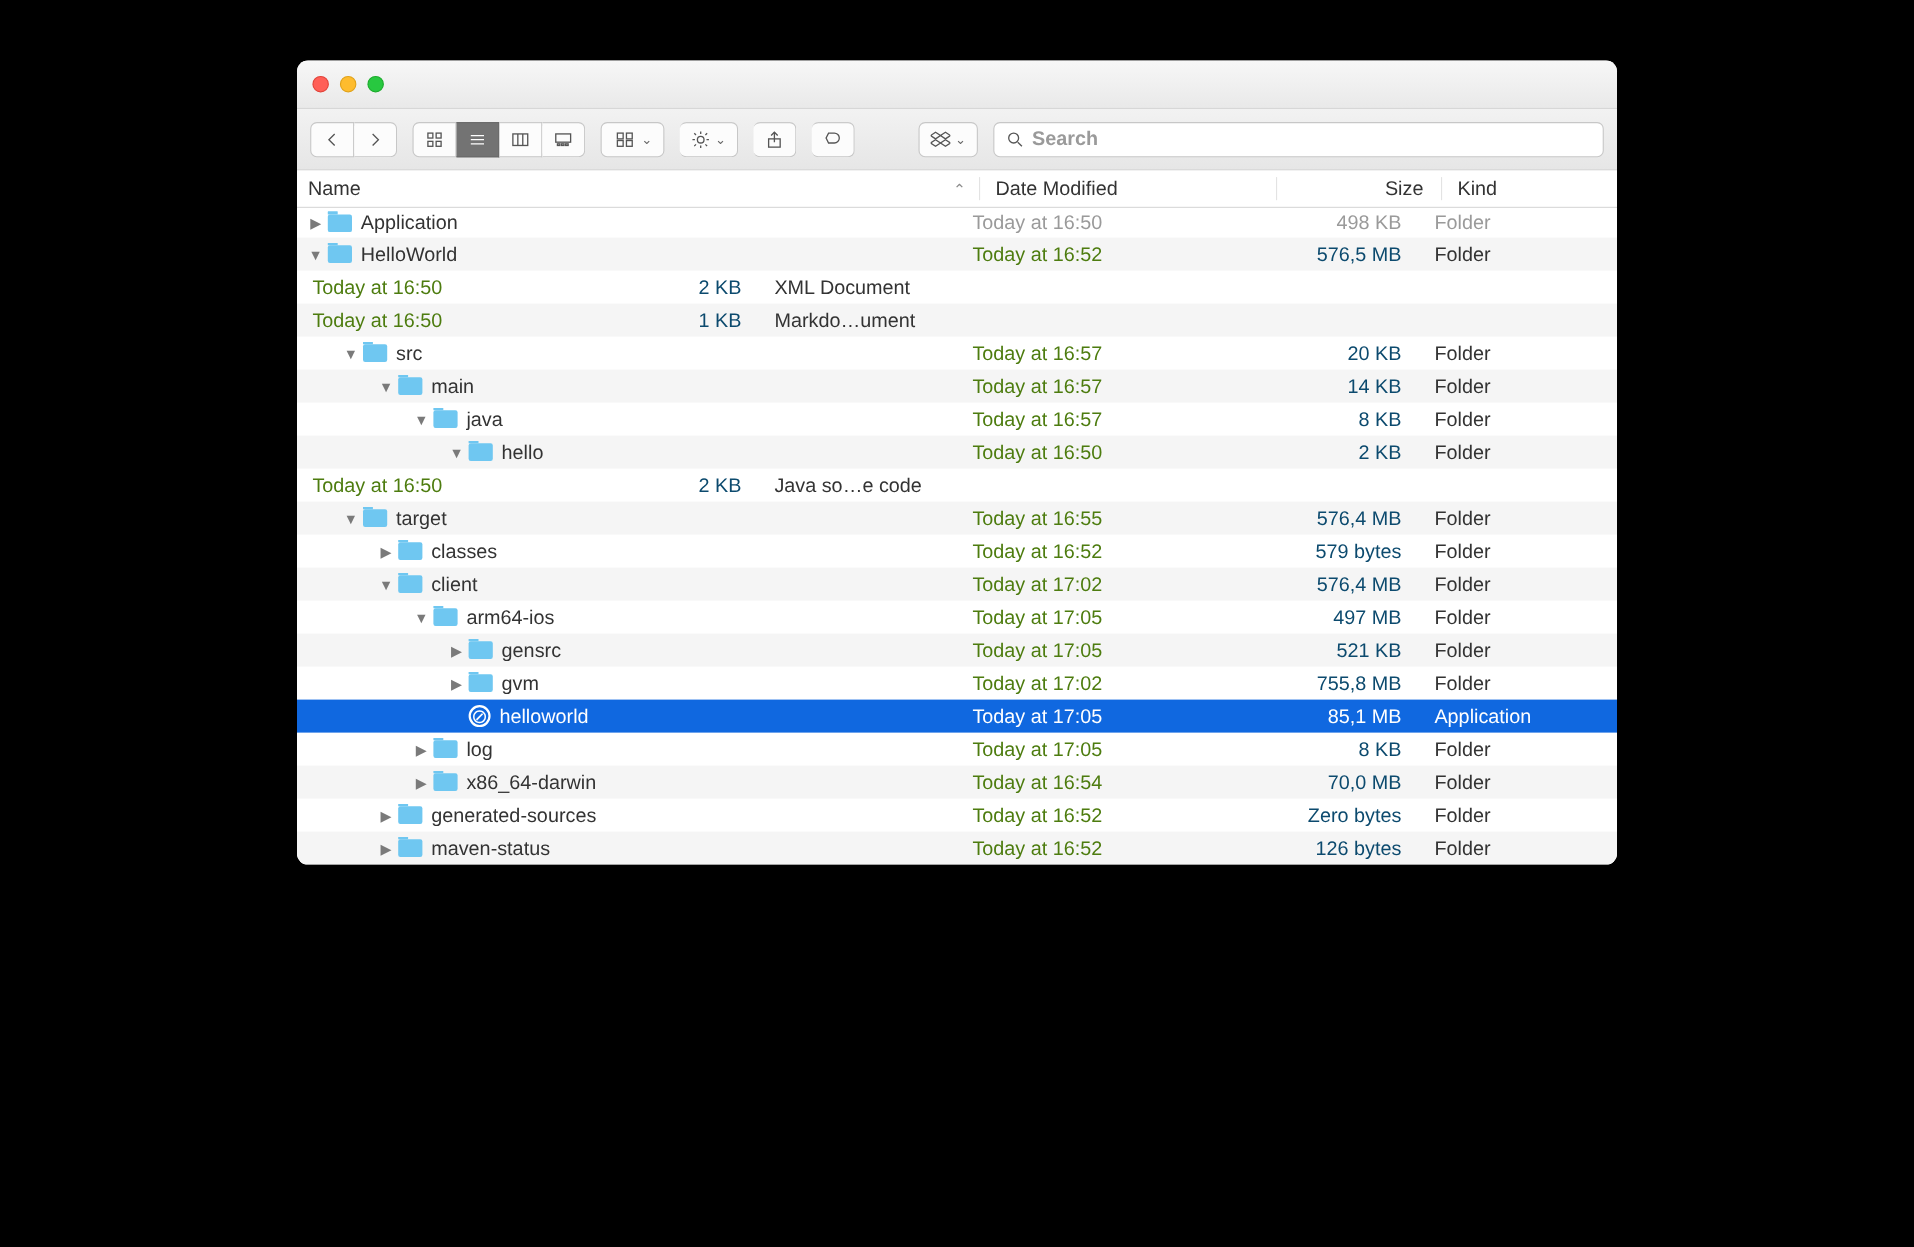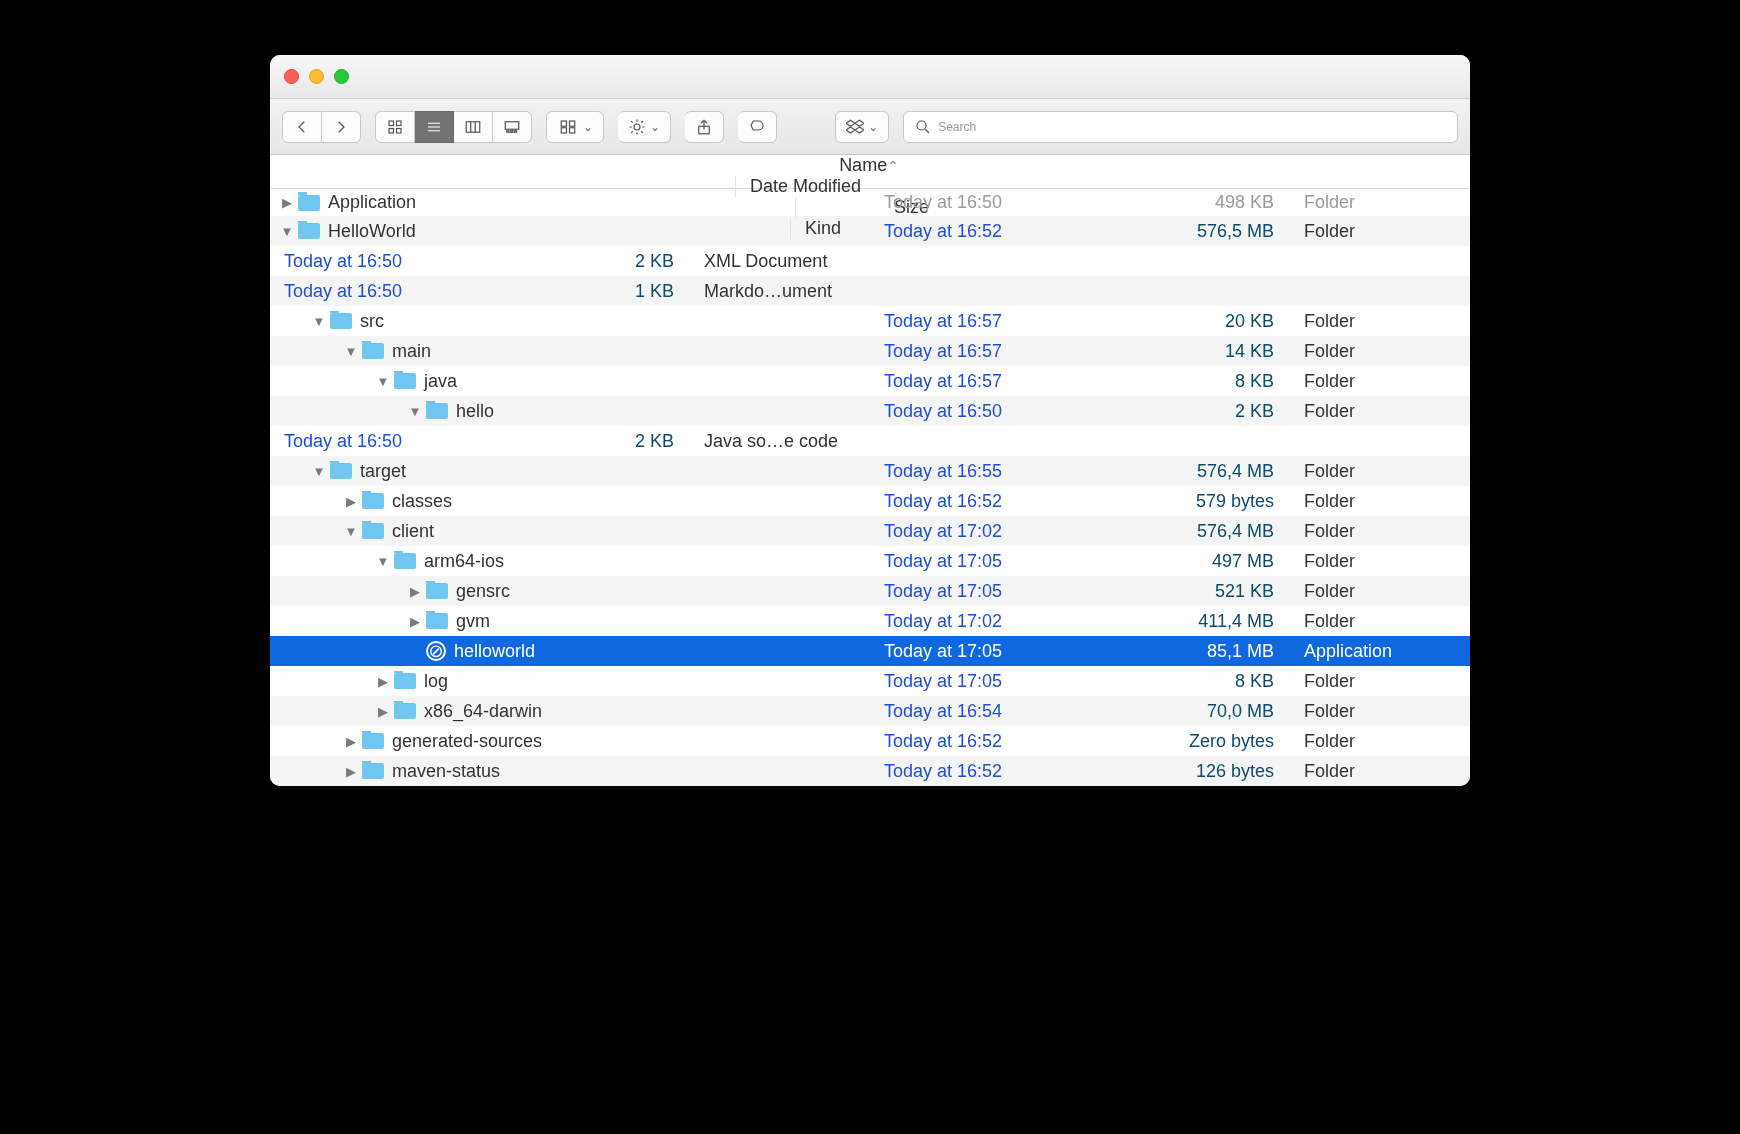--- a/index.html
+++ b/index.html
@@ -53,44 +53,44 @@
   .btn + .btn { border-left:none; }
   .btngrp .btn:first-child { border-radius:6px 0 0 6px; }
   .btngrp .btn:last-child  { border-radius:0 6px 6px 0; }
   .btn.solo { border-radius:6px; }
   .btn.active { background:#737373; color:#fff; border-color:#6a6a6a;}
   .search {
     flex:1; height:32px; border:1px solid #c7c7c7; border-radius:6px;
     background:#fff; display:flex; align-items:center; padding:0 10px; color:#9a9a9a;
   }
   .search svg { margin-right:6px; }
-  .search input { border:none; outline:none; font-size:12px; flex:1; background:transparent; color:#ef4444;}
+  .search input { border:none; outline:none; font-size:18px; flex:1; background:transparent; color:#ef4444;font-weight:bold;}
   .search input::placeholder { color:#9a9a9a; }
 
   .headers {
     height:34px; display:flex; align-items:center;
-    border-bottom:1px solid #d8d8d8; background:#fff; font-size:18px; color:#333;flex-direction:column;
+    border-bottom:1px solid #d8d8d8; background:#fff; font-size:18px; color:#333;
   }
   .col-name { flex:1; padding-left:10px; display:flex; align-items:center; }
   .col-name .sort { margin-left:auto; margin-right:12px; color:#8a8a8a; font-size:14px; }
   .col-date { width:270px; padding-left:14px; border-left:1px solid #e3e3e3;}
   .col-size { width:150px; text-align:right; padding-right:16px; border-left:1px solid #e3e3e3;}
   .col-kind { width:160px; padding-left:14px; border-left:1px solid #e3e3e3;}
 
   .rows { }
   .row {
     height:30px; display:flex; align-items:center; font-size:18px; color:#333;
   }
   .row.alt { background:#f5f5f5; }
   .row.firstcut { height:27px; align-items:flex-end; padding-bottom:3px;}
   .row.firstcut .cell-date,.row.firstcut .cell-size,.row.firstcut .cell-kind{ color:#9a9a9a;}
   .row.sel { background:#1068e0; color:#fff; }
   .row.sel .cell-date,.row.sel .cell-size,.row.sel .cell-kind{ color:#fff;}
   .cell-name { flex:1; display:flex; align-items:center; overflow:hidden; white-space:nowrap;}
-  .cell-date { width:270px; padding-left:14px; color:#1d4ed8;}
+  .cell-date { width:270px; padding-left:14px; color:#4d7c0f;}
   .cell-size { width:150px; text-align:right; padding-right:16px; color:#0c4a6e;}
   .cell-kind { width:180px; padding-left:14px; color:#333;}
   .disclosure { width:14px; text-align:center; color:#7a7a7a; font-size:13px; margin-right:4px;}
   .row.sel .disclosure{ color:#fff;}
   .ico { width:22px; height:18px; margin-right:8px; display:inline-flex; align-items:center; justify-content:center;}
   .ico.folder { background:#6fc7f1; border-radius:2px; position:relative; height:16px;}
   .ico.folder::before{content:"";position:absolute;top:-4px;left:0;width:9px;height:4px;background:#6fc7f1;border-radius:2px 2px 0 0;}
   .ico.file { width:18px; height:20px; background:#fff; border:1px solid #c7c7c7; border-radius:2px; position:relative;}
   .ico.file::after{content:"";position:absolute;top:0;right:0;width:6px;height:6px;background:#eee;border-left:1px solid #c7c7c7;border-bottom:1px solid #c7c7c7;}
   .ico.app { width:20px; height:20px; border:2px solid #fff; border-radius:50%; display:flex;align-items:center;justify-content:center;}
@@ -354,21 +354,21 @@
         <div class="cell-kind">Folder</div>
       </div>
       <div class="row">
         <div class="cell-name">
           <span style="display: inline-block; width: 138px;"></span>
           <span class="disclosure">▶</span>
           <span class="ico folder"></span>
           <span>gvm</span>
         </div>
         <div class="cell-date">Today at 17:02</div>
-        <div class="cell-size">411,4 MB</div>
+        <div class="cell-size">755,8 MB</div>
         <div class="cell-kind">Folder</div>
       </div>
       <div class="row alt sel">
         <div class="cell-name">
           <span style="display: inline-block; width: 138px;"></span>
           <span class="disclosure"></span>
           <span class="ico app"></span>
           <span>helloworld</span>
         </div>
         <div class="cell-date">Today at 17:05</div>

